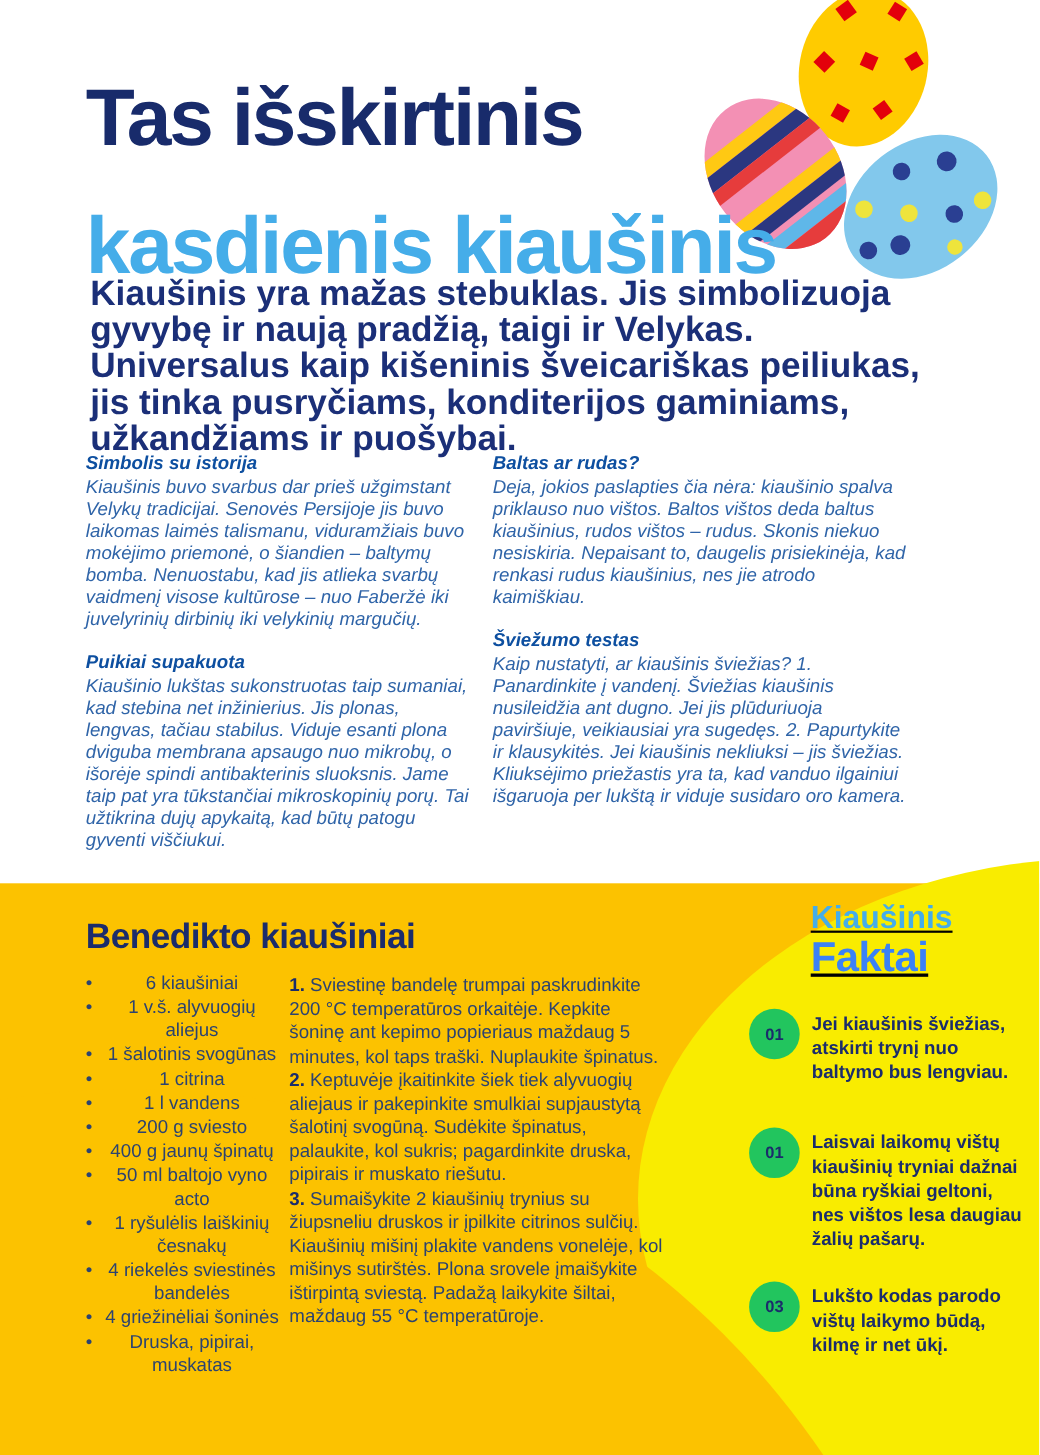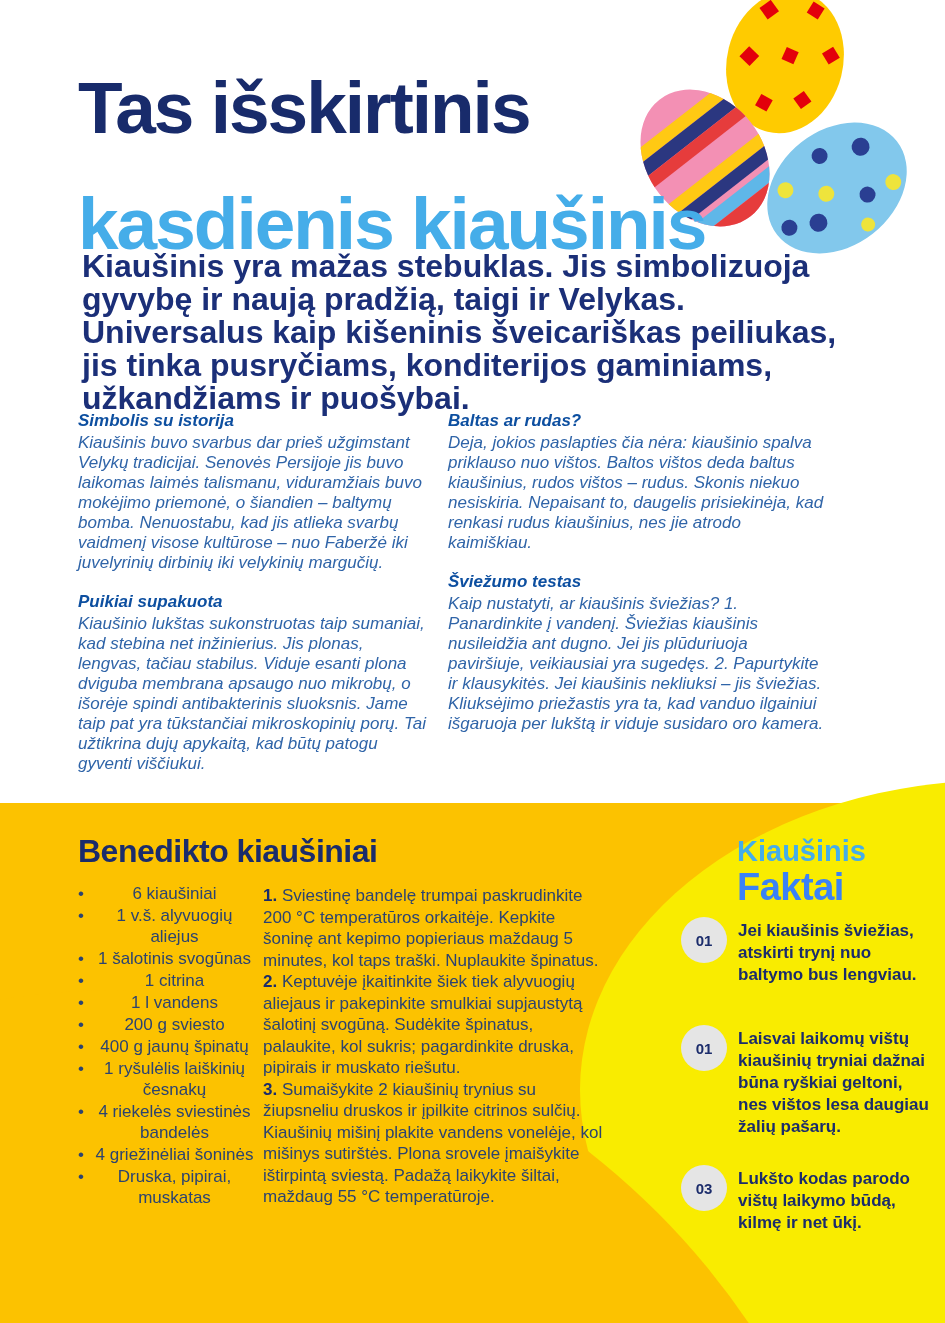--- a/index.html
+++ b/index.html
@@ -27,26 +27,26 @@
   
   .bottom{position:absolute;left:0;top:803px;width:945px;height:532px;}
   .bottom svg.bg{position:absolute;left:0;top:-33px;width:945px;height:553px;}
   .recipe-title{position:absolute;left:78px;top:30px;font-size:32px;font-weight:bold;color:#1B2C6B;letter-spacing:-0.5px;}
   .ingredients{position:absolute;left:78px;top:80px;width:178px;margin:0;padding:0;list-style:none;text-align:center;}
   .ingredients li{position:relative;padding-left:15px;font-size:17px;line-height:21px;color:#2C4370;margin-bottom:1px;}
   .ingredients li::before{content:"\2022";position:absolute;left:0;top:0;color:#2C4370;}
   .steps{position:absolute;left:263px;top:82px;width:345px;font-size:17px;line-height:21.5px;color:#2C4370;}
   .steps p{margin:0;}
   .steps .num{font-weight:bold;color:#1B2C6B;}
-  .facts-title{position:absolute;left:737px;top:32px;font-weight:bold;line-height:1;}
+  .facts-title{position:absolute;left:737px;top:16px;font-weight:bold;line-height:1;text-decoration:underline;}
   .facts-title .ft1{font-size:29px;color:#45ADE9;line-height:32px;}
   .facts-title .ft2{font-size:38px;color:#3b82f6;line-height:40px;letter-spacing:-0.5px;}
   .fact{position:absolute;left:681px;width:252px;display:flex;align-items:flex-start;}
   .fact .dot{
-    flex:0 0 auto;width:46px;height:46px;border-radius:50%;background:#e5e5e5;
+    flex:0 0 auto;width:46px;height:46px;border-radius:50%;background:#22c55e;
     display:flex;align-items:center;justify-content:center;
     font-size:15px;font-weight:bold;color:#1B2C6B;margin-right:11px;
   }
   .fact .txt{font-size:17px;font-weight:bold;color:#1B2C6B;line-height:22px;padding-top:3px;}
   .fact.f1{top:114px;}
   .fact.f2{top:222px;}
   .fact.f3{top:362px;}
 </style>
 </head>
 <body>
@@ -139,20 +139,21 @@
     <div class="recipe-title">Benedikto kiaušiniai</div>
 
     <ul class="ingredients">
       <li>6 kiaušiniai</li>
       <li>1 v.š. alyvuogių aliejus</li>
       <li>1 šalotinis svogūnas</li>
       <li>1 citrina</li>
       <li>1 l vandens</li>
       <li>200 g sviesto</li>
       <li>400 g jaunų špinatų</li>
+      <li>50 ml baltojo vyno acto</li>
       <li>1 ryšulėlis laiškinių česnakų</li>
       <li>4 riekelės sviestinės bandelės</li>
       <li>4 griežinėliai šoninės</li>
       <li>Druska, pipirai, muskatas</li>
     </ul>
 
     <div class="steps">
       <p><span class="num">1.</span><span> Sviestinę bandelę trumpai paskrudinkite 200 °C temperatūros orkaitėje. Kepkite šoninę ant kepimo popieriaus maždaug 5 minutes, kol taps traški. Nuplaukite špinatus.</span></p>
       <p><span class="num">2.</span><span> Keptuvėje įkaitinkite šiek tiek alyvuogių aliejaus ir pakepinkite smulkiai supjaustytą šalotinį svogūną. Sudėkite špinatus, palaukite, kol sukris; pagardinkite druska, pipirais ir muskato riešutu.</span></p>
       <p><span class="num">3.</span><span> Sumaišykite 2 kiaušinių trynius su žiupsneliu druskos ir įpilkite citrinos sulčių. Kiaušinių mišinį plakite vandens vonelėje, kol mišinys sutirštės. Plona srovele įmaišykite ištirpintą sviestą. Padažą laikykite šiltai, maždaug 55 °C temperatūroje.</span></p>

